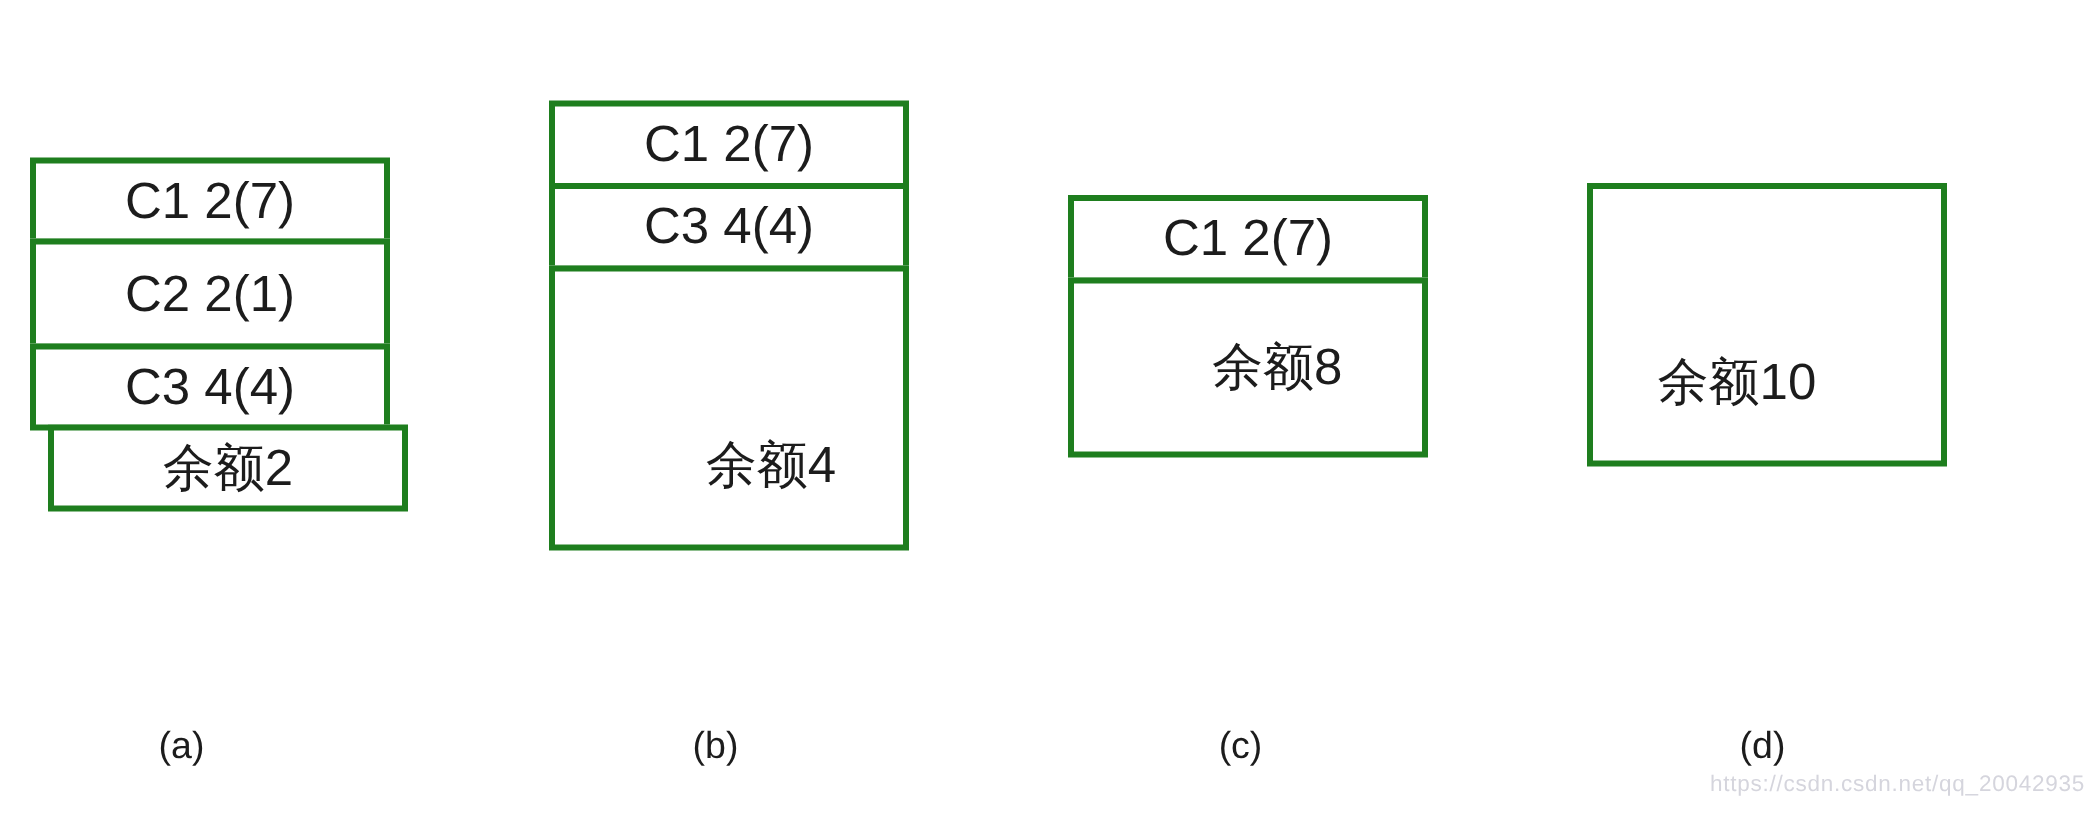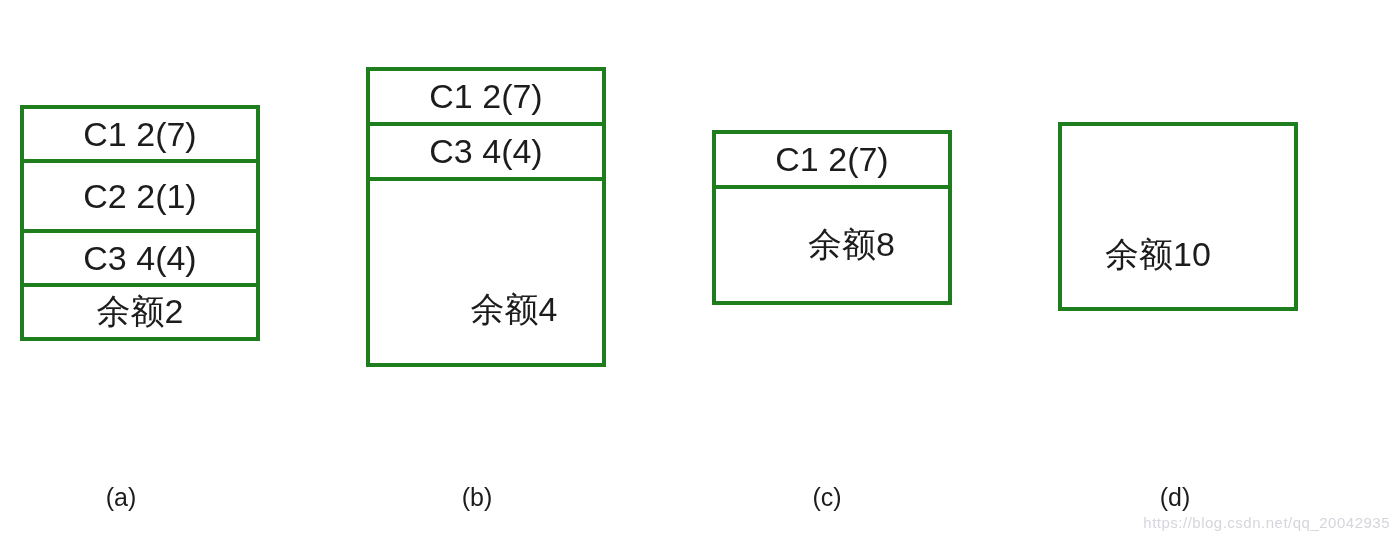--- a/index.html
+++ b/index.html
@@ -59,21 +59,21 @@
   <div class="diagram" style="left:20px;top:105px;">
     <div class="row" style="height:58px;">
       <span>C1 2(7)</span>
     </div>
     <div class="row" style="height:74px;">
       <span>C2 2(1)</span>
     </div>
     <div class="row" style="height:58px;">
       <span>C3 4(4)</span>
     </div>
-    <div class="row" style="height:58px;">
+    <div class="row" style="height:58px;margin-left:12px;">
       <span>余额2</span>
     </div>
   </div>
 
   <div class="diagram" style="left:366px;top:67px;">
     <div class="row" style="height:59px;">
       <span>C1 2(7)</span>
     </div>
     <div class="row" style="height:59px;">
       <span>C3 4(4)</span>
@@ -96,15 +96,15 @@
     <div class="row offset-d" style="height:189px;text-align:right;">
       <span>余额10</span>
     </div>
   </div>
 
   <div class="fig-label" style="left:91px;">(a)</div>
   <div class="fig-label" style="left:447px;">(b)</div>
   <div class="fig-label" style="left:797px;">(c)</div>
   <div class="fig-label" style="left:1145px;">(d)</div>
 
-  <div class="watermark">https://blog.csdn.net/qq_20042935</div>
+  <div class="watermark">https://csdn.csdn.net/qq_20042935</div>
 
 </div>
 
 </body></html>

